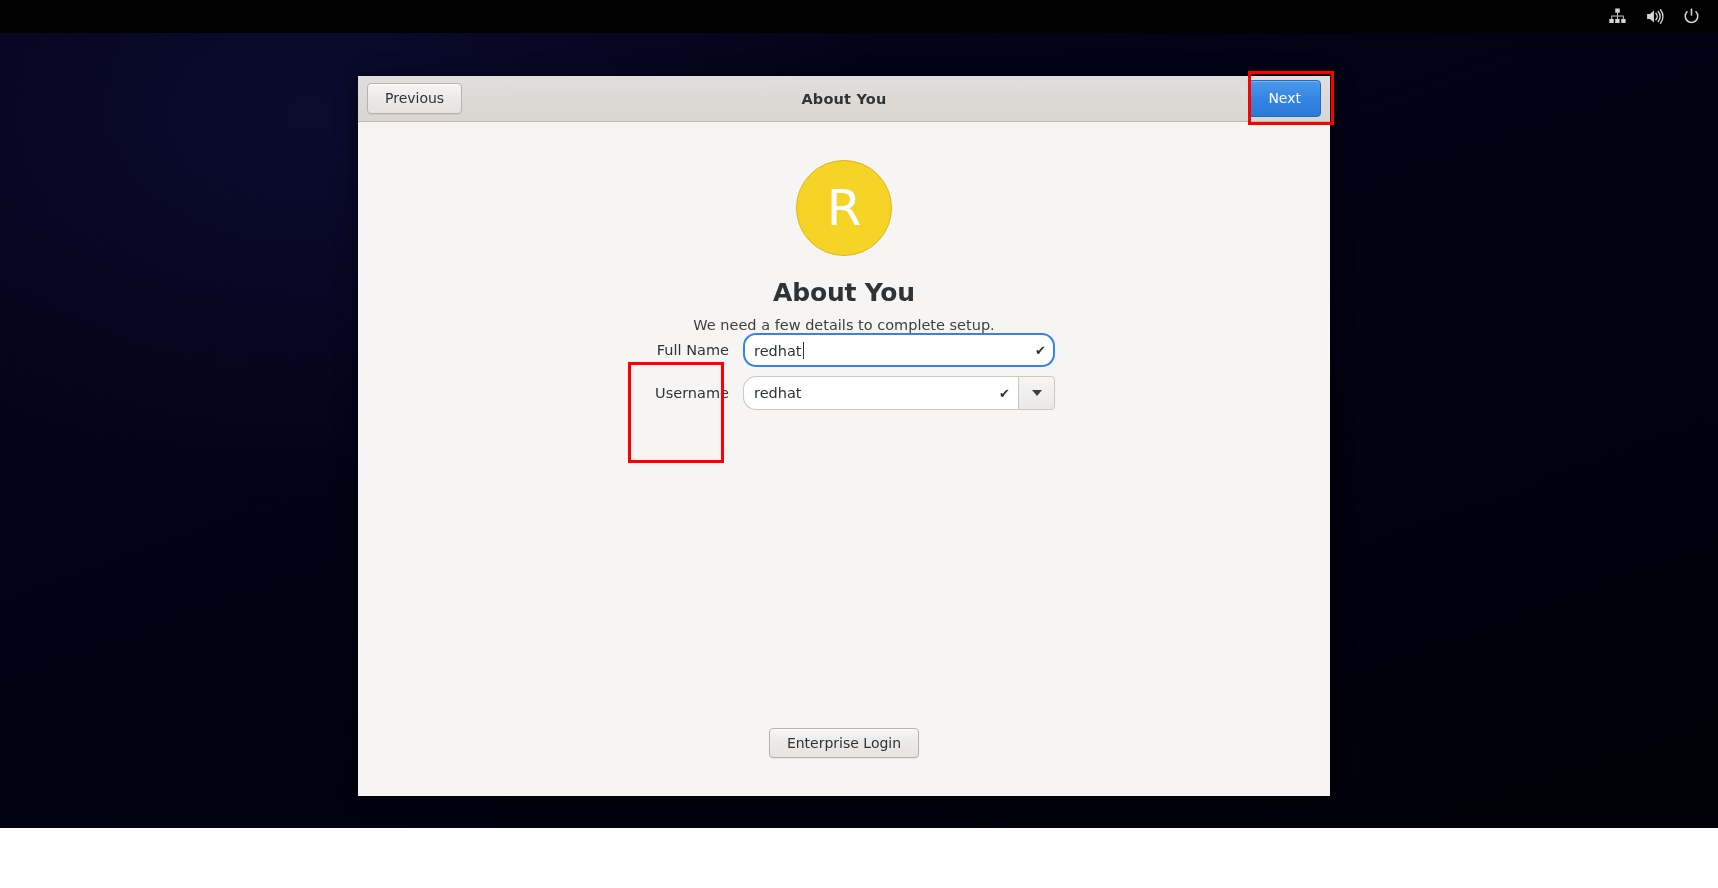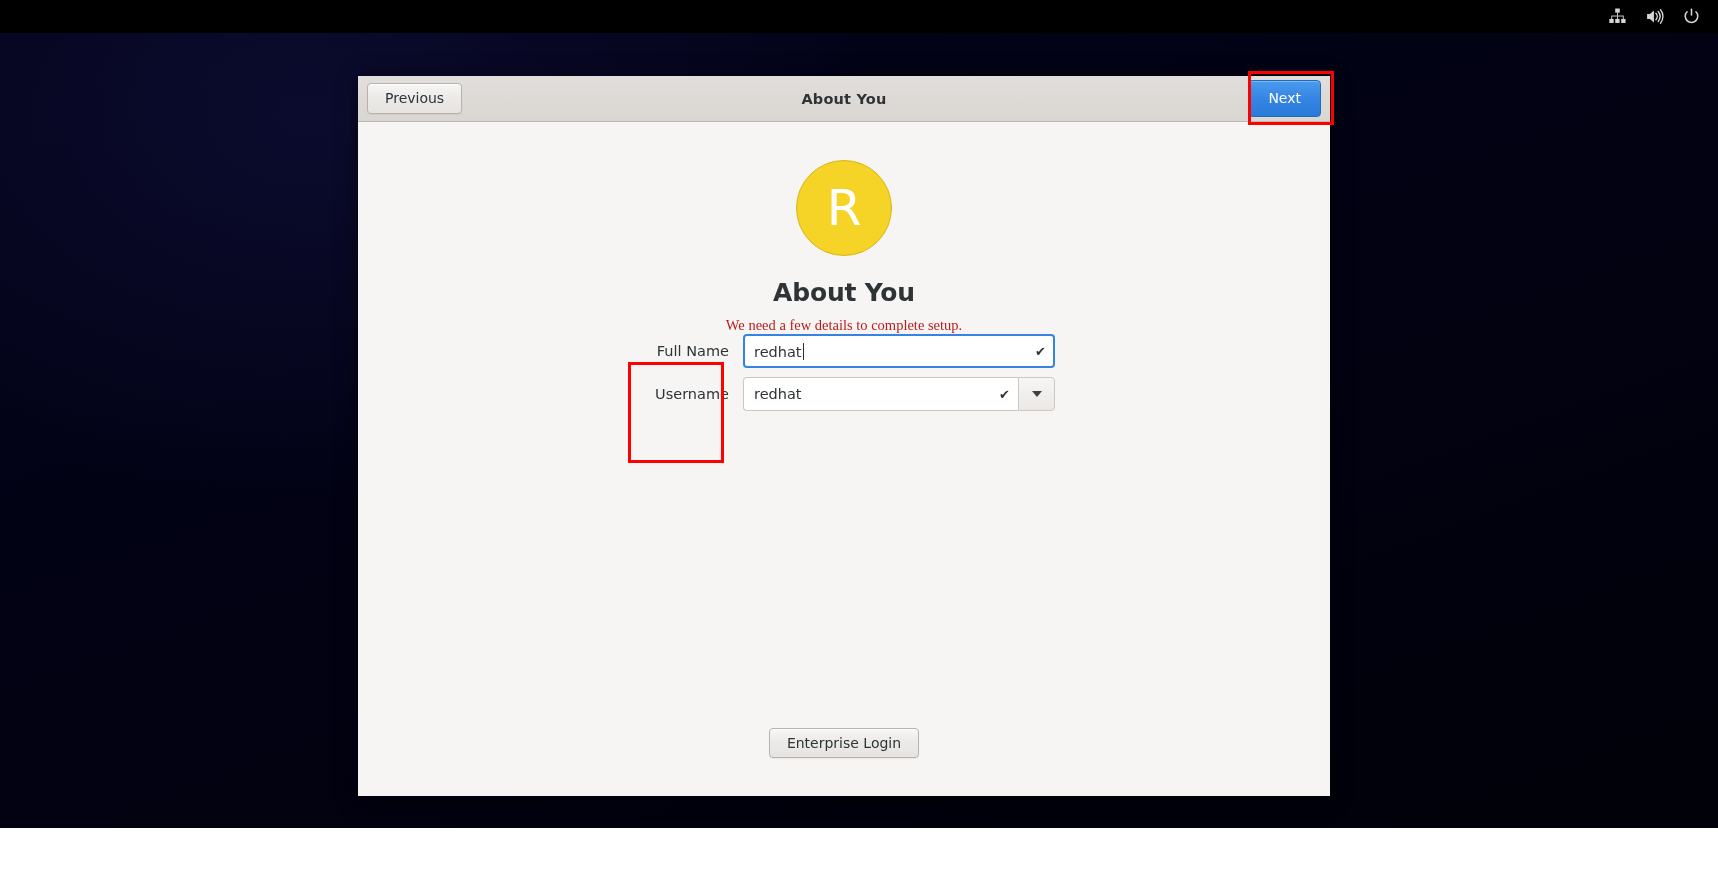--- a/index.html
+++ b/index.html
@@ -151,22 +151,21 @@
     margin-top: 22px;
     font-size: 25px;
     font-weight: bold;
     color: #2e3436;
     letter-spacing: -0.2px;
   }
 
   #page-subtitle {
     margin-top: 10px;
     font-size: 14.5px;
-    color: #b91c1c;
-    font-family: Liberation Serif, serif;
+    color: #404040;
   }
 
   
   #form {
     display: grid;
     grid-template-columns: 96px 14px 312px;
     grid-auto-rows: auto;
     align-items: start;
   }
 
@@ -176,21 +175,21 @@
     text-align: right;
     line-height: 34px;
     white-space: nowrap;
   }
 
   .entry {
     position: relative;
     height: 34px;
     background: #ffffff;
     border: 1px solid #cdc7c2;
-    border-radius: 4px;
+    border-radius: 13px;
     display: flex;
     align-items: center;
     padding: 0 8px 0 10px;
     font-size: 14.5px;
     color: #2e3436;
     cursor: text;
   }
   .entry.focused {
     border: 2px solid #3584e4;
     padding: 0 7px 0 9px;

